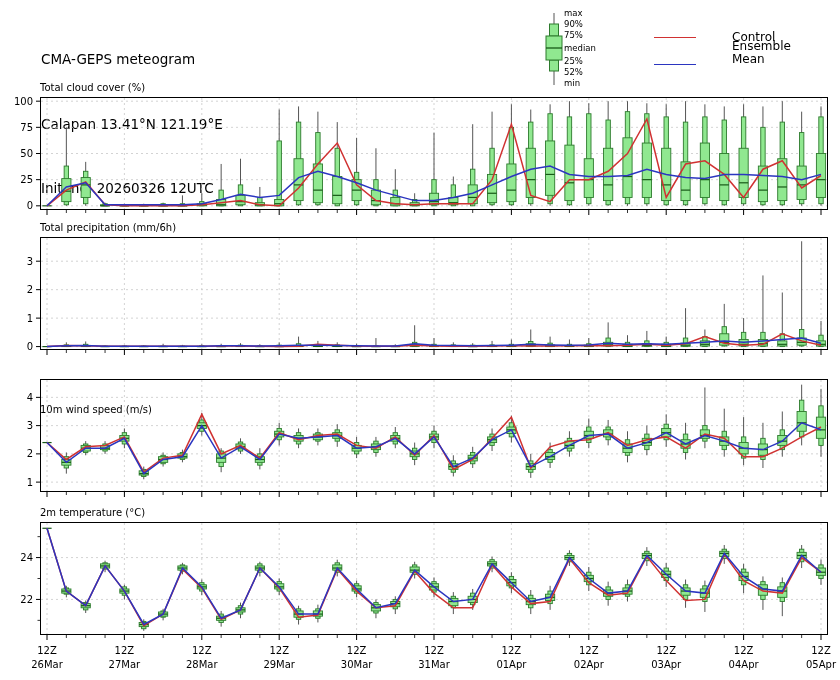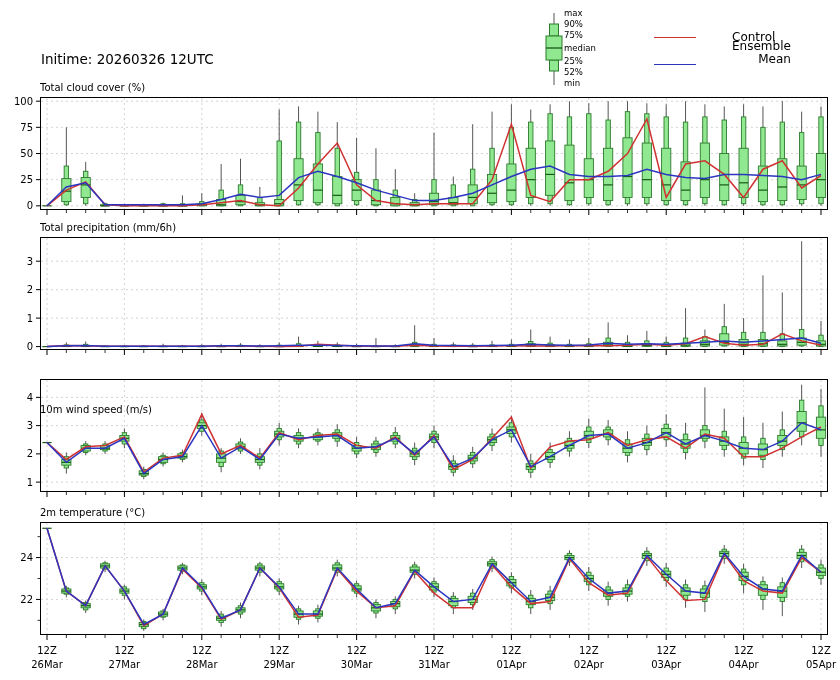--- a/index.html
+++ b/index.html
@@ -7,34 +7,36 @@
     width:840px;height:680px;position:relative;background:#ffffff;
     font-family:"DejaVu Sans","Liberation Sans",sans-serif;color:#000;
     overflow:hidden;
   }
   .hdr{position:absolute;left:41px;top:6px;font-size:13.5px;line-height:21.5px;white-space:pre;}
   .hdr div{height:21.5px;}
   .panel-title{position:absolute;left:40px;font-size:10px;line-height:13px;}
   #t1{top:81px;} #t2{top:221px;text-align:right;} #t3{top:363px;margin-top:40px;} #t4{top:506px;}
   .plot-svg{position:absolute;left:0;}
   #svg-cloud{top:97px;} #svg-precip{top:237px;} #svg-wind{top:379px;} #svg-temp{top:522px;}
-  .legend{position:absolute;top:0;left:0;width:748px;height:92px;pointer-events:none;text-align:right;}
+  .legend{position:absolute;top:0;left:0;width:748px;height:92px;pointer-events:none;}
   .lg-glyph{position:absolute;left:543px;top:10px;}
   .lg-stats{position:absolute;left:564px;top:0;font-size:8.5px;line-height:10px;}
   .lg-stats span{position:absolute;left:0;white-space:nowrap;}
   .lg-line{position:absolute;width:42px;height:0;border-top:1.6px solid;}
   .lg-ctl-line{left:654px;top:37px;border-color:var(--control);}
   .lg-ens-line{left:654px;top:64px;border-color:var(--ensemble);}
   .lg-label{position:absolute;left:704px;font-size:12px;line-height:13px;margin-left:28px;}
   .lg-ctl-label{top:31px;} .lg-ens-label{top:40px;}
 </style>
 </head>
 <body>
 
 <div class="hdr">
+  <div>CMA-GEPS meteogram</div>
+  <div>Calapan 13.41°N 121.19°E</div>
   <div>Initime: 20260326 12UTC</div>
 </div>
 
 <div class="legend">
   <svg class="lg-glyph" width="22" height="78" viewBox="0 0 22 78">
     <line x1="11" y1="3" x2="11" y2="75" class="lg-whisker" stroke="#555555"></line>
     <rect x="6.5" y="14" width="9" height="12" class="lg-box" fill="#90e890" stroke="#2d7a2d"></rect>
     <rect x="6.5" y="50" width="9" height="11" class="lg-box" fill="#90e890" stroke="#2d7a2d"></rect>
     <rect x="3" y="26" width="16" height="24" class="lg-box" fill="#90e890" stroke="#2d7a2d"></rect>
     <line x1="3" y1="38" x2="19" y2="38" class="lg-median" stroke="#175917" stroke-width="1.3"></line>

